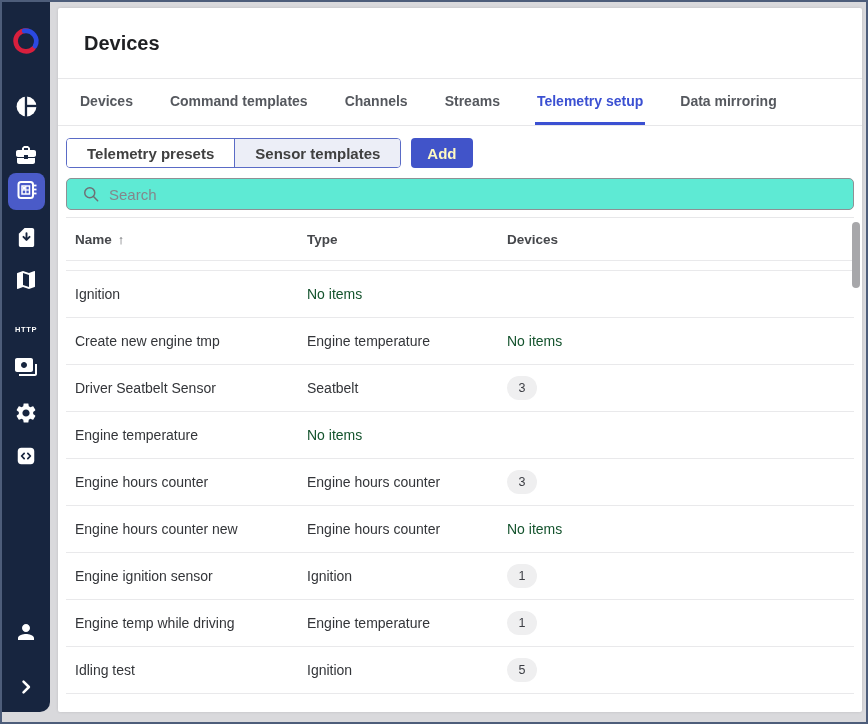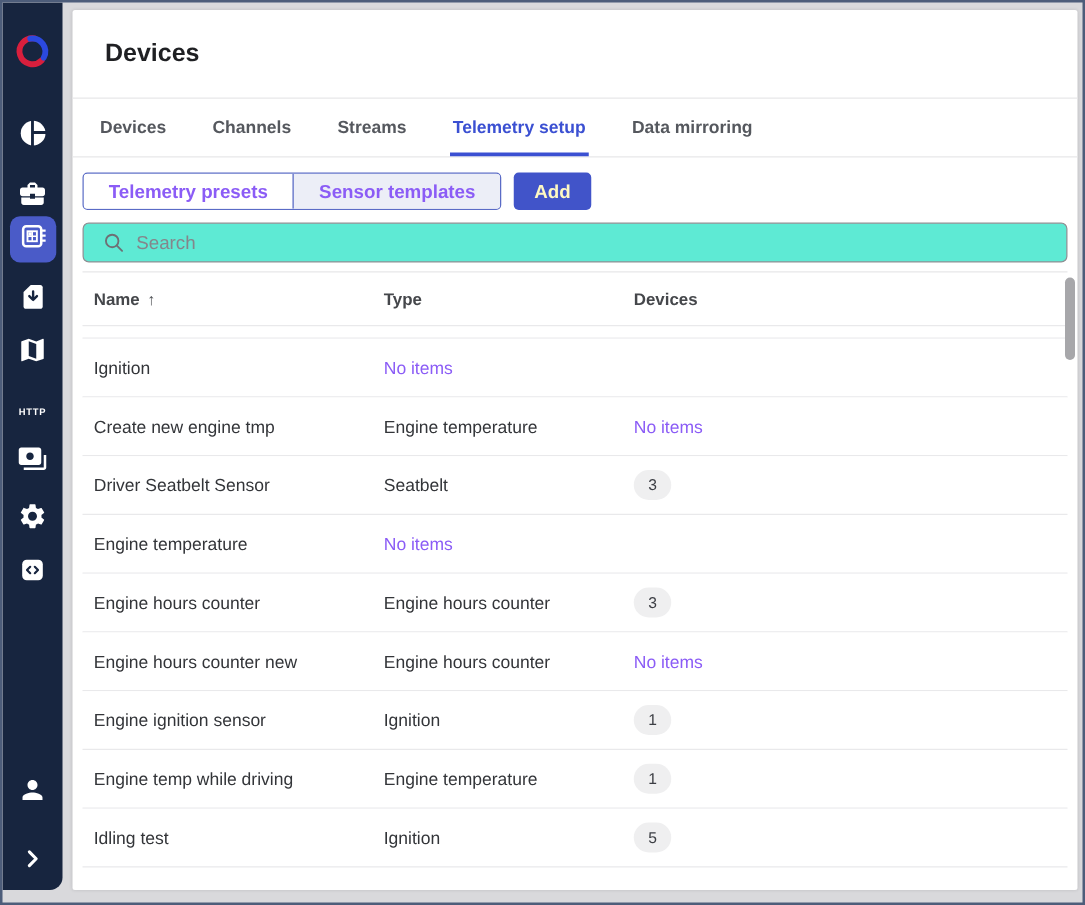--- a/index.html
+++ b/index.html
@@ -67,21 +67,21 @@
 
   .toolbar {
     margin: 12px 8px 0 8px; height: 30px;
     display: flex; align-items: stretch;
   }
   .toggle-group {
     display: flex; border: 1px solid #5a6bc6; border-radius: 4px; overflow: hidden;
   }
   .toggle-btn {
     display: flex; align-items: center; justify-content: center;
-    padding: 0 20px; font-size: 15px; font-weight: bold; color: #8b5cf6;
+    padding: 0 20px; font-size: 15px; font-weight: bold; color: #404040;
     background: #fff; cursor: pointer; white-space: nowrap; text-align: right;
   }
   .toggle-btn + .toggle-btn { border-left: 1px solid #5a6bc6; background: #eceef7; }
   .add-btn {
     margin-left: 10px; padding: 0 16px;
     display: flex; align-items: center; justify-content: center;
     background: #4154c9; color: #fef9c3; font-size: 15px; font-weight: bold;
     border: none; border-radius: 4px; cursor: pointer;
   }
 
@@ -100,21 +100,21 @@
   .table { margin: 7px 8px 0 8px; border-top: 1px solid #e7e7e9; }
   .trow {
     display: grid; grid-template-columns: 232px 200px 1fr;
     align-items: center; border-bottom: 1px solid #e9e9eb;
   }
   .thead { height: 43px; }
   .thead .cell { font-size: 13.5px; font-weight: bold; color: #45474b; cursor: pointer; }
   .partial-row { height: 10px; border-bottom: 1px solid #e9e9eb; }
   .tbody-row { height: 47px; cursor: pointer; background: #fff; }
   .cell { padding-left: 9px; font-size: 14px; color: #333539; }
-  .cell.muted { color: #8b5cf6; }
+  .cell.muted { color: #14532d; }
   .sort-arrow { font-size: 13px; color: #55575b; margin-left: 6px; font-weight: normal; }
   .badge {
     display: inline-flex; align-items: center; justify-content: center;
     min-width: 30px; height: 24px; padding: 0 9px;
     background: #efeff0; border-radius: 12px;
     font-size: 12.5px; color: #3c3e44;
   }
 
   .scroll-thumb {
     position: absolute; right: 2px; top: 214px;
@@ -235,20 +235,21 @@
   </nav>
 
   <main class="card">
 
     <div class="title-row">
       <h1 class="page-title">Devices</h1>
     </div>
 
     <div class="tabs">
       <div class="tab">Devices</div>
+      <div class="tab">Command templates</div>
       <div class="tab">Channels</div>
       <div class="tab">Streams</div>
       <div class="tab active">Telemetry setup</div>
       <div class="tab">Data mirroring</div>
     </div>
 
     <div class="toolbar">
       <div class="toggle-group">
         <div class="toggle-btn">Telemetry presets</div>
         <div class="toggle-btn">Sensor templates</div>

